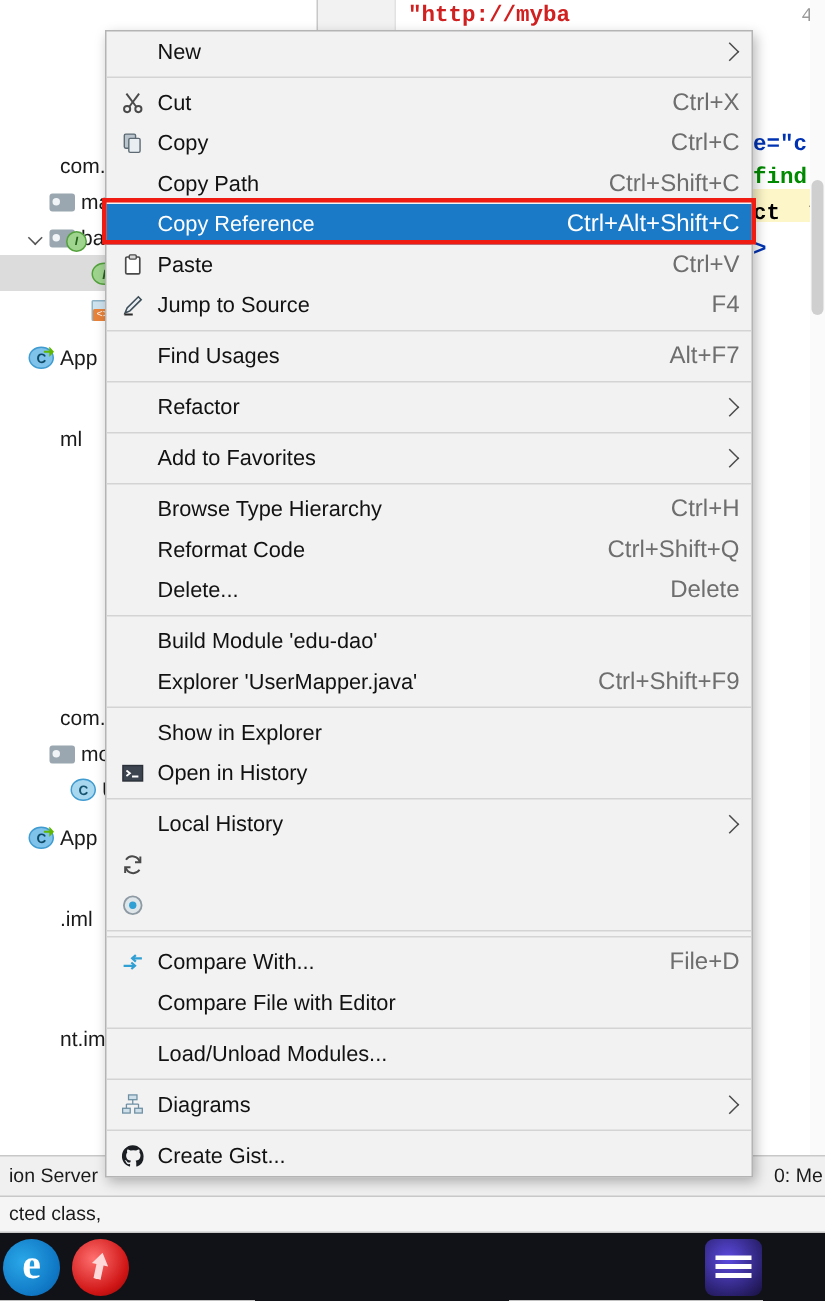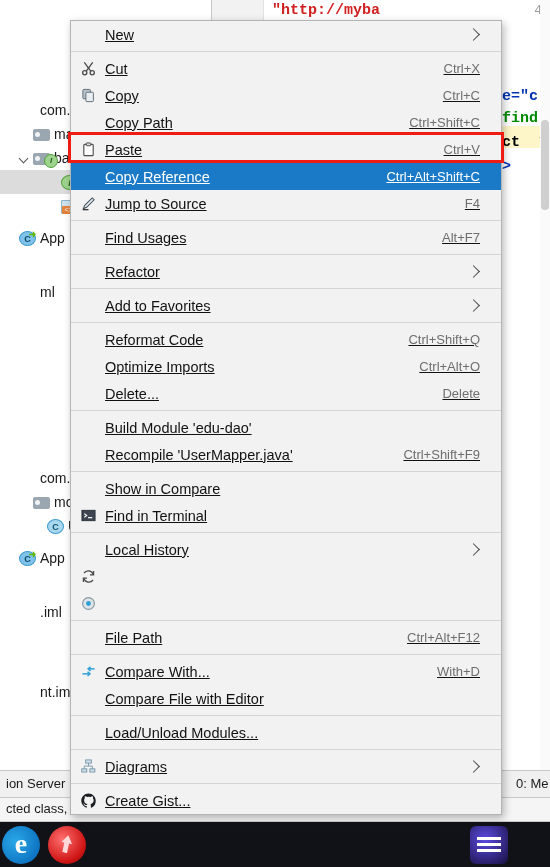--- a/index.html
+++ b/index.html
@@ -173,34 +173,33 @@
   
   .ctx-menu {
     position: absolute; left: 70px; top: 20px; width: 432px;
     background: #f2f2f2;
     border: 1px solid #b4b4b4;
     box-shadow: 2px 3px 8px rgba(0,0,0,0.28);
     padding: 0;
   }
   .mi {
     position: relative; display: flex; align-items: center;
-    height: 27px; padding: 0 21px 0 0;
+    height: 27px; padding: 0 8px 0 0;
     font-size: 14.5px; color: #121212; cursor: default;
     white-space: nowrap;
-    text-decoration: underline;
   }
   .mi.sel { background: #1a7ac7; color: #ffffff; }
   .mi-icon {
     width: 22px; flex: 0 0 22px; margin-left: 6px;
     display: flex; align-items: center; justify-content: center;
     height: 27px;
   }
   .mi-label { flex: 1 1 auto; padding-left: 6px; }
   .mi-accel {
-    flex: 0 0 auto; color: #6e6e6e; font-size: 13px; margin-left: 18px;
+    flex: 0 0 auto; color: #6e6e6e; font-size: 16px; margin-left: 18px;
   }
   .mi.sel .mi-accel { color: #ffffff; }
   .mi-arrow {
     flex: 0 0 auto; margin-left: 14px; width: 9px; height: 9px;
     border-right: 1.6px solid #4a4a4a; border-top: 1.6px solid #4a4a4a;
     transform: rotate(45deg); margin-right: 2px;
   }
   .sep {
     height: 1px; background: #d4d4d4; margin: 3px 0;
   }
@@ -356,35 +355,35 @@
           </svg>
         </span>
         <span class="mi-label">Copy</span>
         <span class="mi-accel">Ctrl+C</span>
       </div>
       <div class="mi">
         <span class="mi-icon"></span>
         <span class="mi-label">Copy Path</span>
         <span class="mi-accel">Ctrl+Shift+C</span>
       </div>
+      <div class="mi sel">
+        <span class="mi-icon"></span>
+        <span class="mi-label">Copy Reference</span>
+        <span class="mi-accel">Ctrl+Alt+Shift+C</span>
+      </div>
       <div class="mi">
         <span class="mi-icon">
           <svg width="15" height="15" viewBox="0 0 16 16">
             <rect x="3" y="2.5" width="10" height="12" rx="1" fill="#ffffff" stroke="#4a4a4a" stroke-width="1.2"></rect>
             <rect x="5.5" y="1" width="5" height="3" rx="0.8" fill="#d8d8d8" stroke="#4a4a4a" stroke-width="1"></rect>
           </svg>
         </span>
         <span class="mi-label">Paste</span>
         <span class="mi-accel">Ctrl+V</span>
       </div>
-      <div class="mi sel">
-        <span class="mi-icon"></span>
-        <span class="mi-label">Copy Reference</span>
-        <span class="mi-accel">Ctrl+Alt+Shift+C</span>
-      </div>
       <div class="mi">
         <span class="mi-icon">
           <svg width="15" height="15" viewBox="0 0 16 16">
             <path d="M2.5 13.5 L4 10 L12 2 L14 4 L6 12 Z" fill="#e9eef2" stroke="#3d4d58" stroke-width="1.1"></path>
             <line x1="2" y1="14.6" x2="8" y2="14.6" stroke="#2b2b2b" stroke-width="1.3"></line>
           </svg>
         </span>
         <span class="mi-label">Jump to Source</span>
         <span class="mi-accel">F4</span>
       </div>
@@ -402,57 +401,57 @@
       </div>
       <div class="sep"></div>
       <div class="mi">
         <span class="mi-icon"></span>
         <span class="mi-label">Add to Favorites</span>
         <span class="mi-arrow"></span>
       </div>
       <div class="sep"></div>
       <div class="mi">
         <span class="mi-icon"></span>
+        <span class="mi-label">Browse Type Hierarchy</span>
+        <span class="mi-accel">Ctrl+H</span>
+      </div>
+      <div class="mi">
+        <span class="mi-icon"></span>
         <span class="mi-label">Reformat Code</span>
         <span class="mi-accel">Ctrl+Shift+Q</span>
       </div>
       <div class="mi">
         <span class="mi-icon"></span>
-        <span class="mi-label">Optimize Imports</span>
-        <span class="mi-accel">Ctrl+Alt+O</span>
-      </div>
-      <div class="mi">
-        <span class="mi-icon"></span>
         <span class="mi-label">Delete...</span>
         <span class="mi-accel">Delete</span>
       </div>
       <div class="sep"></div>
       <div class="mi">
         <span class="mi-icon"></span>
         <span class="mi-label">Build Module 'edu-dao'</span>
       </div>
       <div class="mi">
         <span class="mi-icon"></span>
-        <span class="mi-label">Recompile 'UserMapper.java'</span>
+        <span class="mi-label">Explorer 'UserMapper.java'</span>
         <span class="mi-accel">Ctrl+Shift+F9</span>
       </div>
       <div class="sep"></div>
       <div class="mi">
         <span class="mi-icon"></span>
-        <span class="mi-label">Show in Compare</span>
+        <span class="mi-label">Show in Explorer</span>
       </div>
       <div class="mi">
         <span class="mi-icon">
           <svg width="15" height="15" viewBox="0 0 16 16">
             <rect x="1" y="2.5" width="14" height="11" fill="#3d4550" stroke="#2a3038" stroke-width="1"></rect>
             <polyline points="3.5,6 6,8 3.5,10" stroke="#ffffff" fill="none" stroke-width="1.3"></polyline>
             <line x1="7.5" y1="10.3" x2="12" y2="10.3" stroke="#ffffff" stroke-width="1.3"></line>
           </svg>
         </span>
-        <span class="mi-label">Find in Terminal</span>
+        <span class="mi-label">Open in History</span>
       </div>
       <div class="sep"></div>
       <div class="mi">
         <span class="mi-icon"></span>
         <span class="mi-label">Local History</span>
         <span class="mi-arrow"></span>
       </div>
       <div class="mi">
         <span class="mi-icon">
           <svg width="15" height="15" viewBox="0 0 16 16">
@@ -465,37 +464,32 @@
       </div>
       <div class="mi">
         <span class="mi-icon">
           <svg width="15" height="15" viewBox="0 0 16 16">
             <circle cx="8" cy="8" r="6.3" fill="#dfe6ea" stroke="#8d9aa3" stroke-width="1.3"></circle>
             <circle cx="8" cy="8" r="2.6" fill="#2f9fd4"></circle>
           </svg>
         </span>
       </div>
       <div class="sep"></div>
-      <div class="mi">
-        <span class="mi-icon"></span>
-        <span class="mi-label">File Path</span>
-        <span class="mi-accel">Ctrl+Alt+F12</span>
-      </div>
       <div class="sep"></div>
       <div class="mi">
         <span class="mi-icon">
           <svg width="15" height="15" viewBox="0 0 16 16">
             <line x1="1.5" y1="10.5" x2="9" y2="10.5" stroke="#2f9fd4" stroke-width="1.6"></line>
             <polyline points="7,8.2 9.6,10.5 7,12.8" stroke="#2f9fd4" fill="none" stroke-width="1.6"></polyline>
             <line x1="14.5" y1="5.2" x2="8" y2="5.2" stroke="#2f9fd4" stroke-width="1.6"></line>
             <polyline points="10.2,3 7.6,5.2 10.2,7.5" stroke="#2f9fd4" fill="none" stroke-width="1.6"></polyline>
           </svg>
         </span>
         <span class="mi-label">Compare With...</span>
-        <span class="mi-accel">With+D</span>
+        <span class="mi-accel">File+D</span>
       </div>
       <div class="mi">
         <span class="mi-icon"></span>
         <span class="mi-label">Compare File with Editor</span>
       </div>
       <div class="sep"></div>
       <div class="mi">
         <span class="mi-icon"></span>
         <span class="mi-label">Load/Unload Modules...</span>
       </div>

